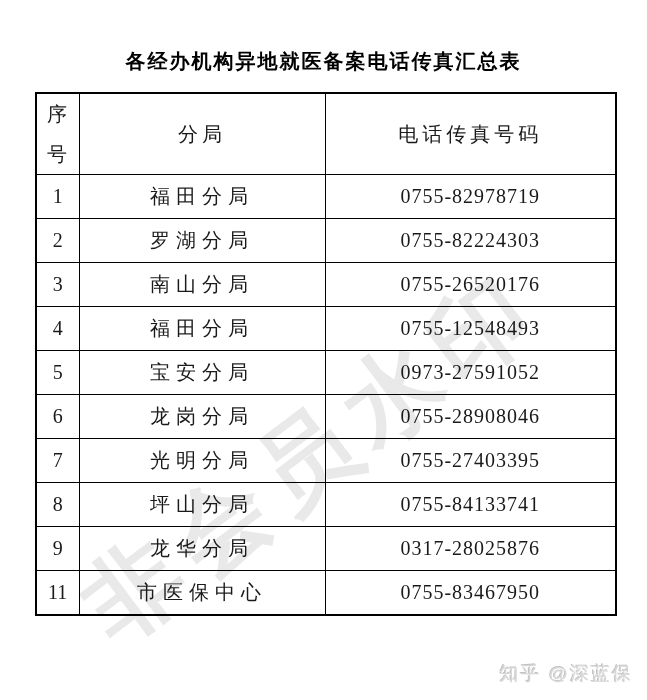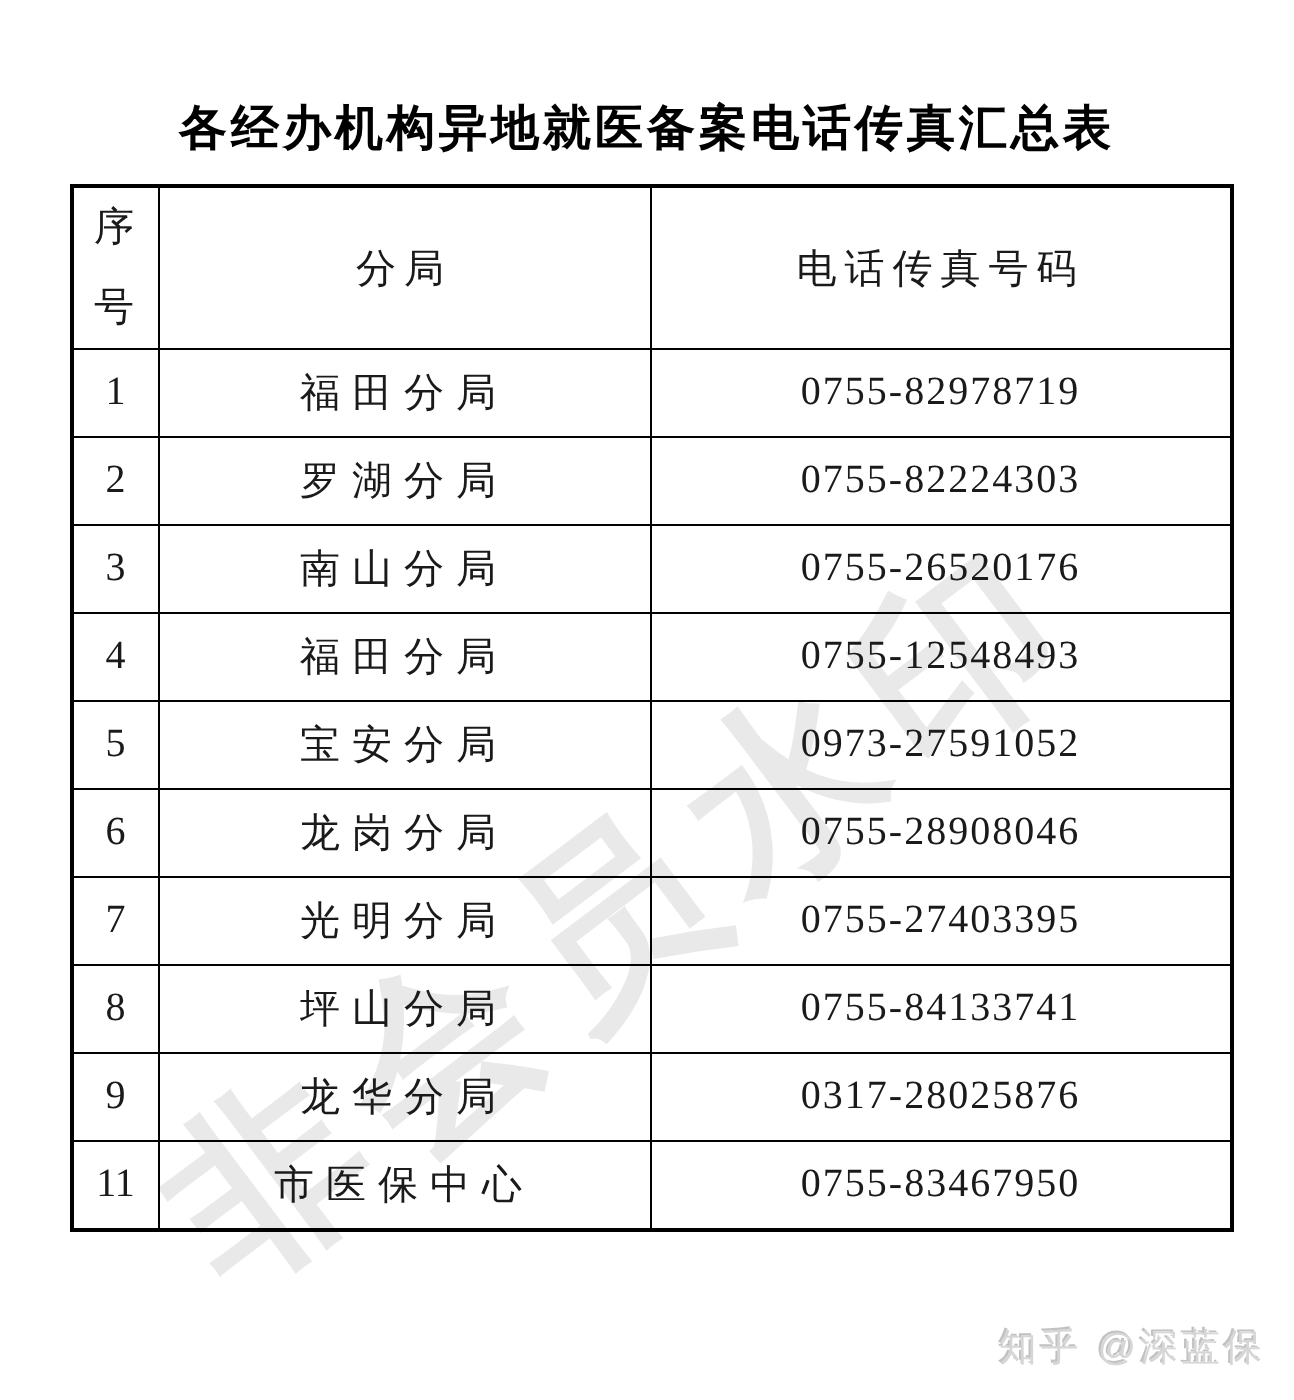--- a/index.html
+++ b/index.html
@@ -34,21 +34,21 @@
     color: var(--watermark);
     z-index: 1;
     user-select: none;
   }
   .doc-title {
     position: absolute;
     top: 48px;
     left: 0;
     width: 100%;
     text-align: center;
-    font-size: 24px;
+    font-size: 20px;
     font-weight: bold;
     letter-spacing: 2px;
     color: #000000;
     z-index: 2;
   }
   table.summary {
     position: absolute;
     left: 35px;
     top: 92px;
     width: 580px;

